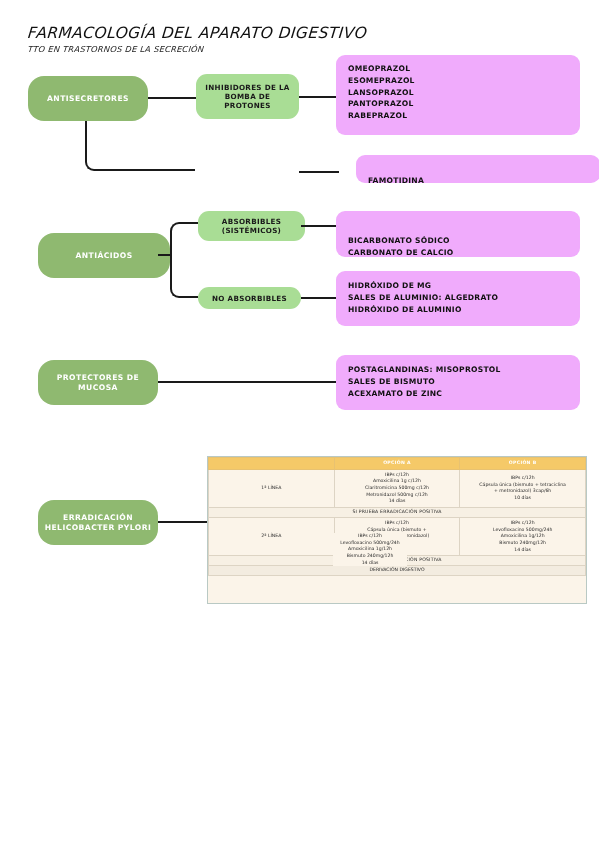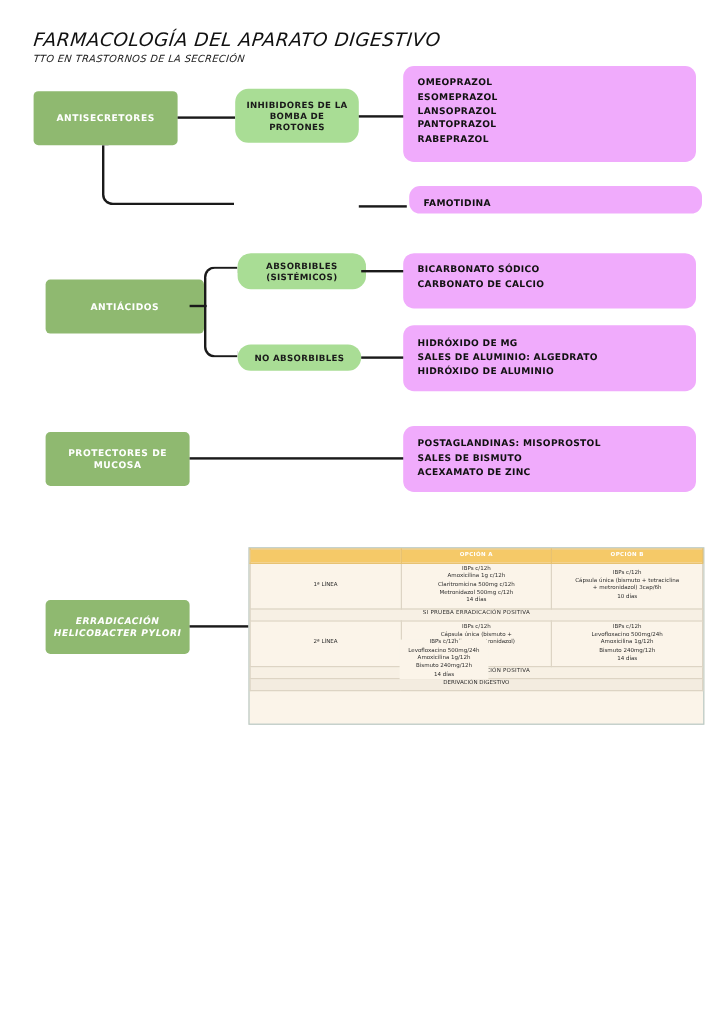--- a/index.html
+++ b/index.html
@@ -51,21 +51,21 @@
     border-radius: 13px;
     font-weight: bold;
     line-height: 1.25;
     padding: 6px 5px;
   }
   .node.primary {
     background: #8fb970;
     color: #ffffff;
     font-size: 7.6px;
     letter-spacing: 0.45px;
-    border-radius: 4px;
+    border-radius: 16px;
   }
   .node.mid {
     background: #a9dd95;
     color: #1a1a1a;
     font-size: 7.2px;
     letter-spacing: 0.3px;
     border-radius: 11px;
   }
   .node.drugs {
     background: #f0abfc;
@@ -176,36 +176,36 @@
   <div class="node drugs" style="left:336px; top:55px; width:244px; height:80px;">
     <span class="line">OMEOPRAZOL</span>
     <span class="line">ESOMEPRAZOL</span>
     <span class="line">LANSOPRAZOL</span>
     <span class="line">PANTOPRAZOL</span>
     <span class="line">RABEPRAZOL</span>
   </div>
 
   <div class="conn h" style="left:299px; top:171px; width:40px;"></div>
 
-  <div class="node drugs" style="left:341px; top:155px; width:244px; height:23px; padding-top:9px;">
+  <div class="node drugs" style="left:356px; top:155px; width:244px; height:23px; padding-top:20px;">
     <span class="line">FAMOTIDINA</span>
   </div>
 
   <div class="node primary" style="left:38px; top:233px; width:132px; height:45px;">ANTIÁCIDOS</div>
 
   <div class="conn h" style="left:158px; top:254px; width:14px;"></div>
   <div class="elbow-tl" style="left:170px; top:222px; width:28px; height:34px;"></div>
   <div class="elbow" style="left:170px; top:254px; width:28px; height:44px;"></div>
 
   <div class="node mid" style="left:198px; top:211px; width:107px; height:30px;">
     <span>ABSORBIBLES (SISTÉMICOS)</span>
   </div>
   <div class="conn h" style="left:301px; top:225px; width:38px;"></div>
 
-  <div class="node drugs" style="left:336px; top:211px; width:244px; height:46px; padding-top:8px;">
+  <div class="node drugs" style="left:336px; top:211px; width:244px; height:46px; padding-top:24px;">
     <span class="line">BICARBONATO SÓDICO</span>
     <span class="line">CARBONATO DE CALCIO</span>
   </div>
 
   <div class="node mid" style="left:198px; top:287px; width:103px; height:22px;">
     <span>NO ABSORBIBLES</span>
   </div>
   <div class="conn h" style="left:301px; top:297px; width:38px;"></div>
 
   <div class="node drugs" style="left:336px; top:271px; width:244px; height:55px; padding-top:9px;">
@@ -218,21 +218,21 @@
     <span>PROTECTORES DE MUCOSA</span>
   </div>
   <div class="conn h" style="left:158px; top:381px; width:181px;"></div>
 
   <div class="node drugs" style="left:336px; top:355px; width:244px; height:55px; padding-top:9px;">
     <span class="line">POSTAGLANDINAS: MISOPROSTOL</span>
     <span class="line">SALES DE BISMUTO</span>
     <span class="line">ACEXAMATO DE ZINC</span>
   </div>
 
-  <div class="node primary" style="left:38px; top:500px; width:120px; height:45px;font-style:italic;">
+  <div class="node primary" style="left:38px; top:500px; width:120px; height:45px;">
     <span>ERRADICACIÓN HELICOBACTER PYLORI</span>
   </div>
   <div class="conn h" style="left:158px; top:521px; width:50px;"></div>
 
   <div class="hp-table-wrap">
     <table class="hp">
       <thead>
         <tr>
           <th class="blank"></th>
           <th>OPCIÓN A</th>

